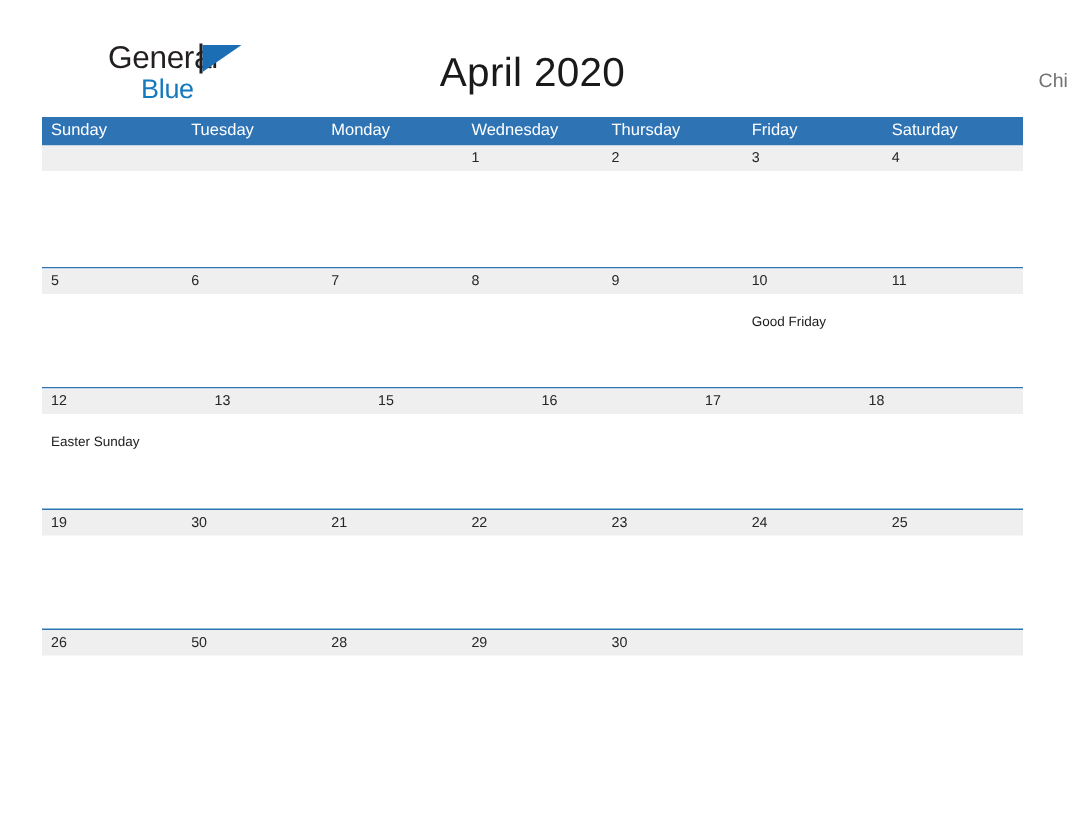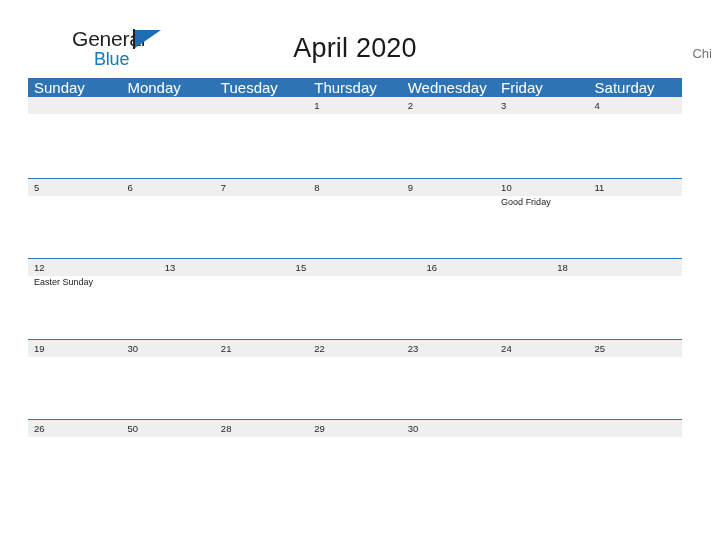--- a/index.html
+++ b/index.html
@@ -107,21 +107,21 @@
   }
 
   .dow-row {
     background: #2e74b5;
     height: 19px;
   }
   .dow-cell {
     flex: 1 1 0;
     min-width: 0;
     color: #ffffff;
-    font-size: 15px;
+    font-size: 11px;
     line-height: 19px;
     padding-left: 6px;
     box-sizing: border-box;
     white-space: nowrap;
     overflow: hidden;
   }
 
   .week-row {
     position: relative;
     height: 80.5px;
@@ -157,21 +157,21 @@
     z-index: 2;
     display: block;
     font-size: 9.5px;
     line-height: 17px;
     color: #262626;
   }
   .day-events {
     position: relative;
     z-index: 2;
     display: block;
-    margin-top: 0px;
+    margin-top: 12px;
   }
   .event {
     display: block;
     font-size: 9px;
     line-height: 13px;
     color: #1a1a1a;
     white-space: nowrap;
     overflow: hidden;
   }
   .empty-cell .day-num { visibility: hidden; }
@@ -191,24 +191,24 @@
   <div id="title">April 2020</div>
 
   <div id="country">Chile</div>
 
 </div>
 
 <div id="calendar">
 
   <div class="cal-row dow-row">
     <div class="dow-cell">Sunday</div>
+    <div class="dow-cell">Tuesday</div>
     <div class="dow-cell">Monday</div>
-    <div class="dow-cell">Tuesday</div>
+    <div class="dow-cell">Wednesday</div>
     <div class="dow-cell">Thursday</div>
-    <div class="dow-cell">Wednesday</div>
     <div class="dow-cell">Friday</div>
     <div class="dow-cell">Saturday</div>
   </div>
 
   <div id="weeks-container">
       <div class="cal-row week-row">
         <div class="band"></div>
         <div class="cells">
           <div class="day-cell empty-cell">
             <span class="day-num"></span>
@@ -290,20 +290,24 @@
           </div>
           <div class="day-cell">
             <span class="day-num">15</span>
             <span class="day-events"></span>
           </div>
           <div class="day-cell">
             <span class="day-num">16</span>
             <span class="day-events"></span>
           </div>
           <div class="day-cell">
+            <span class="day-num">17</span>
+            <span class="day-events"></span>
+          </div>
+          <div class="day-cell">
             <span class="day-num">18</span>
             <span class="day-events"></span>
           </div>
         </div>
       </div>
       <div class="cal-row week-row">
         <div class="band"></div>
         <div class="cells">
           <div class="day-cell">
             <span class="day-num">19</span>

